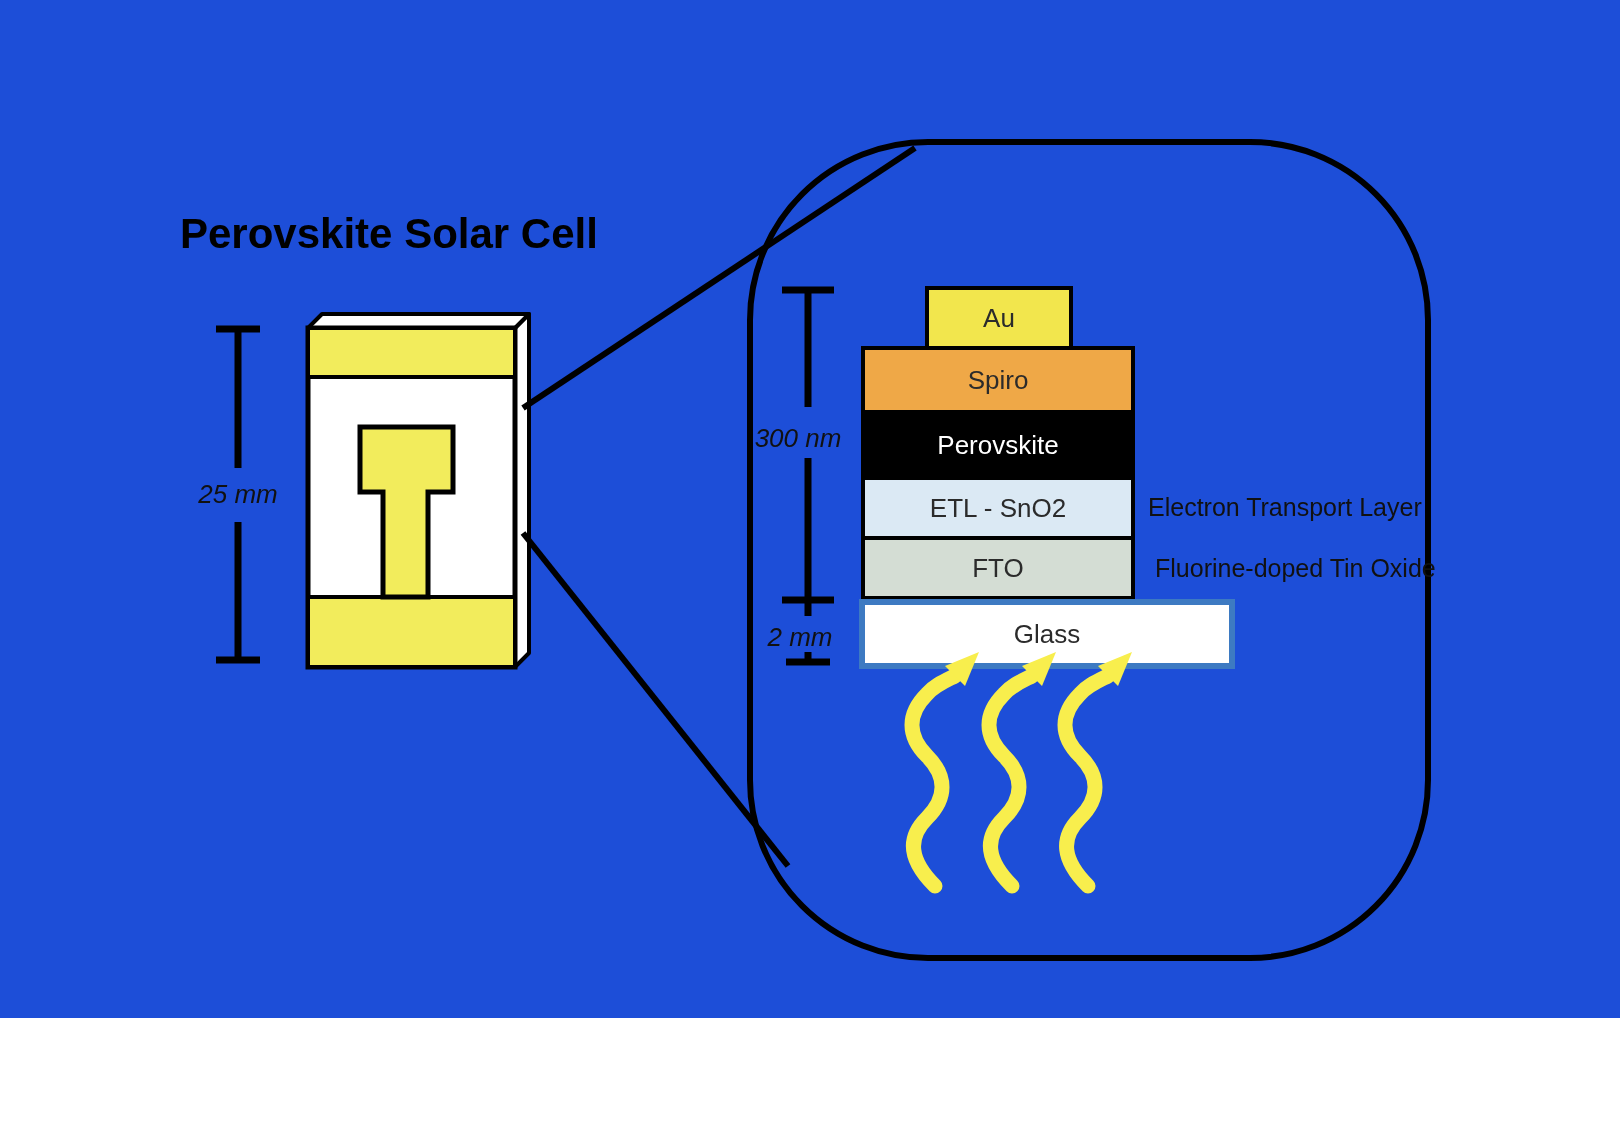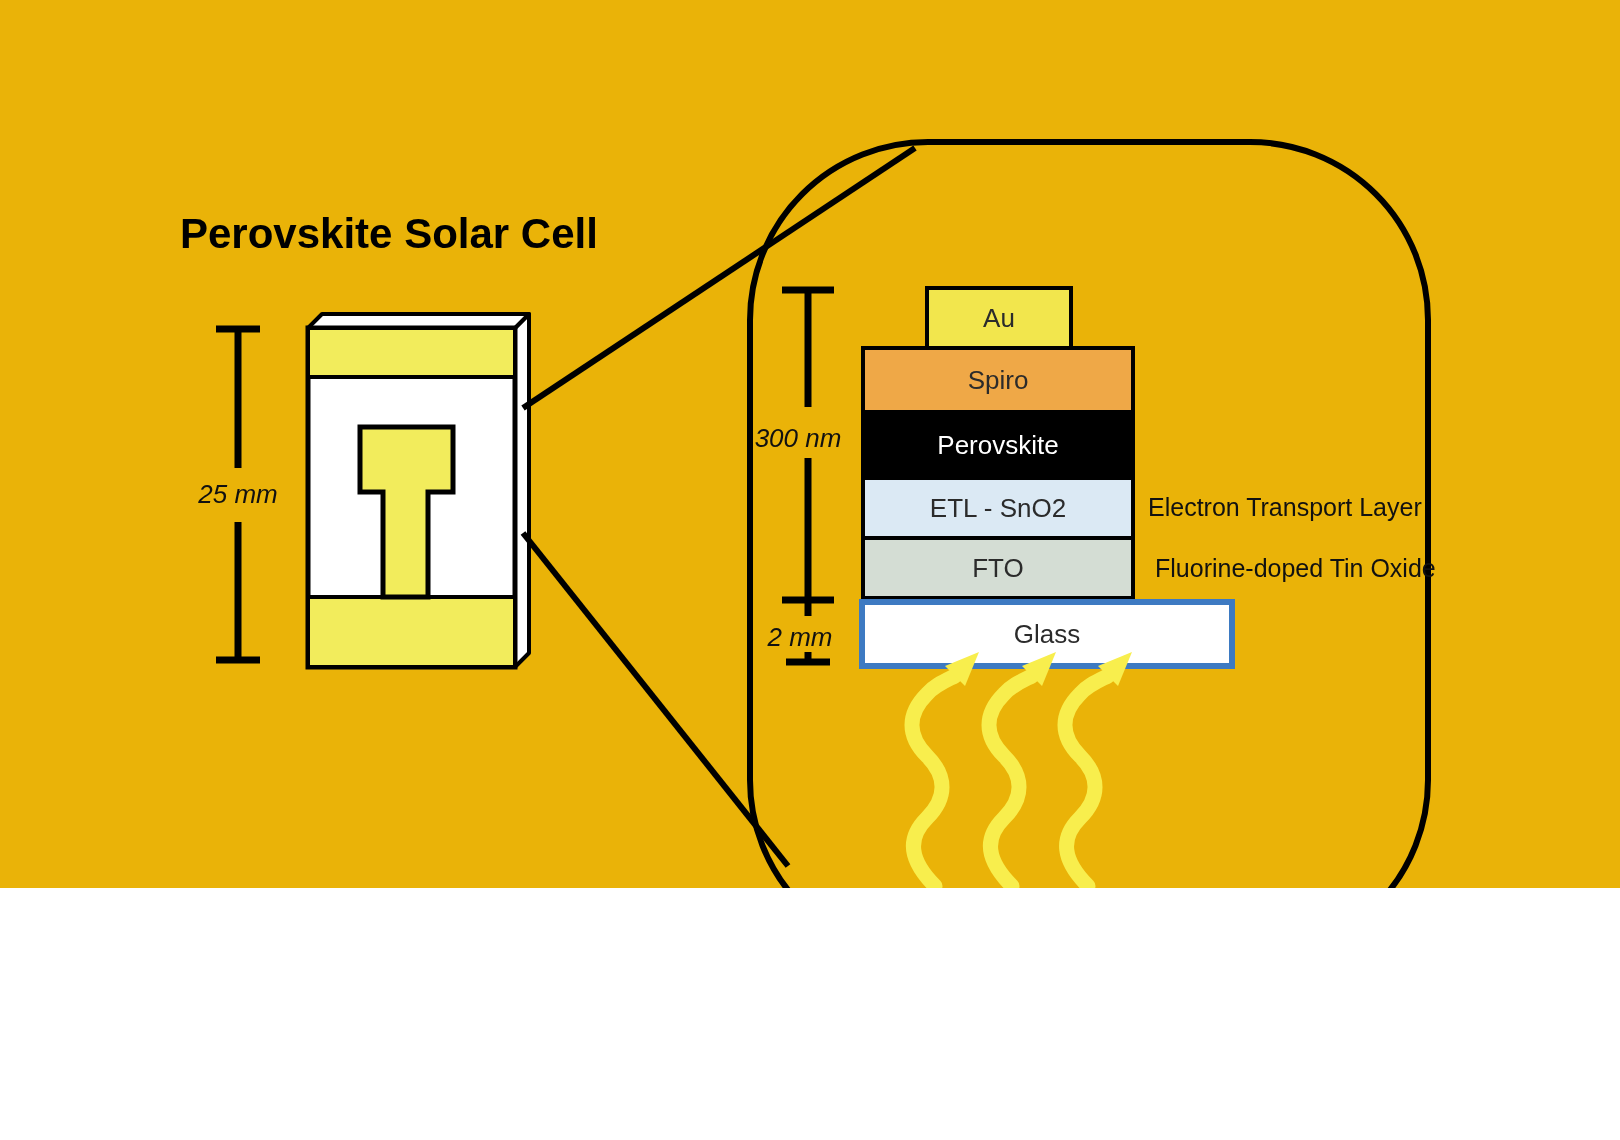--- a/index.html
+++ b/index.html
@@ -1,16 +1,16 @@
 <!DOCTYPE html>
 <html><head>
 <meta charset="utf-8">
 <style>
   html,body{margin:0;padding:0;background:#ffffff;}
-  .canvas{position:relative;width:1620px;height:888px;background:#eab308;overflow:hidden;}
+  .canvas{position:relative;width:1620px;height:1018px;background:#1d4ed8;overflow:hidden;}
   svg text{font-family:"Liberation Sans", sans-serif;}
   .title{font-size:42px;font-weight:bold;fill:#000000;}
   .layerlabel{font-size:26px;fill:#2b2b2b;text-anchor:middle;}
   .layerlabel-light{font-size:26px;fill:#ffffff;text-anchor:middle;}
   .dimlabel{font-size:26px;font-style:italic;fill:#111111;text-anchor:middle;}
   .sidelabel{font-size:25px;fill:#111111;}
   .dimline{stroke:#000000;stroke-width:7;stroke-linecap:butt;}
   .edge{stroke:#000000;stroke-width:6;fill:none;}
   .tangent{stroke:#000000;stroke-width:6;}
   .face{fill:#ffffff;stroke:#000000;stroke-width:4;stroke-linejoin:round;}

